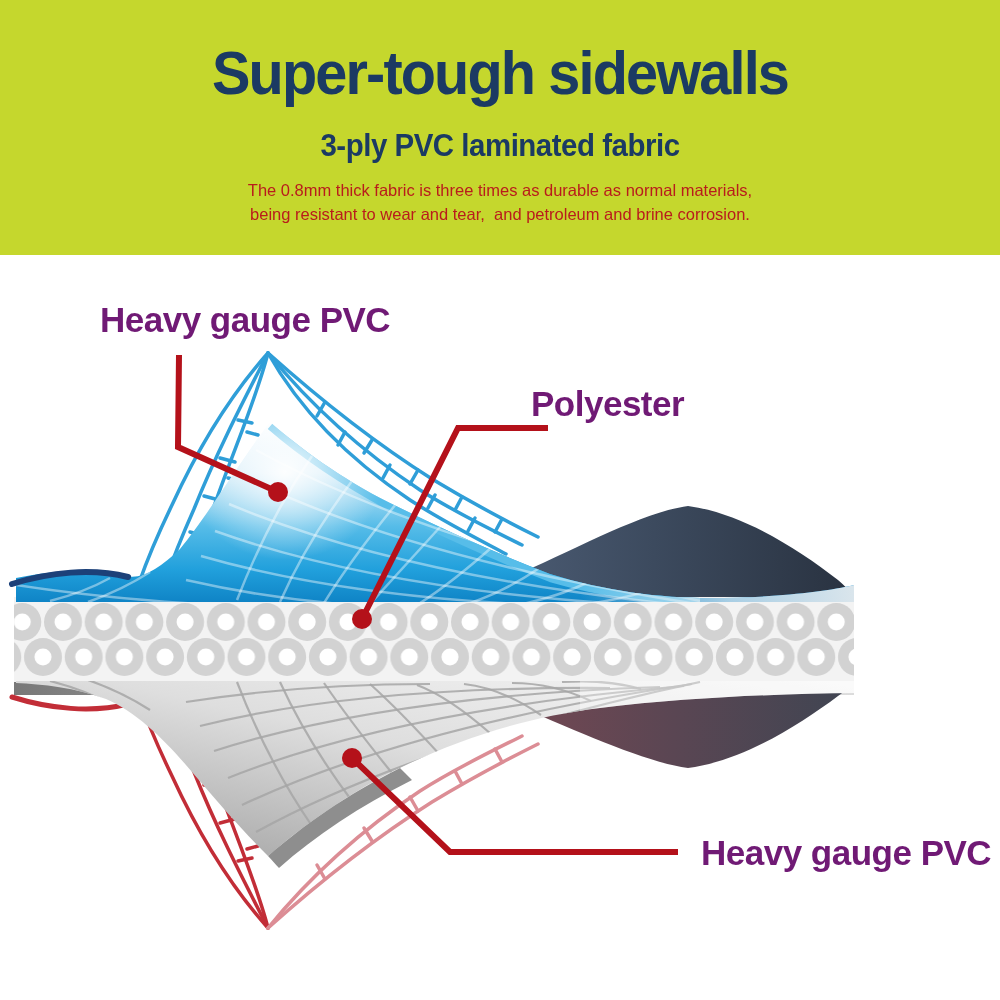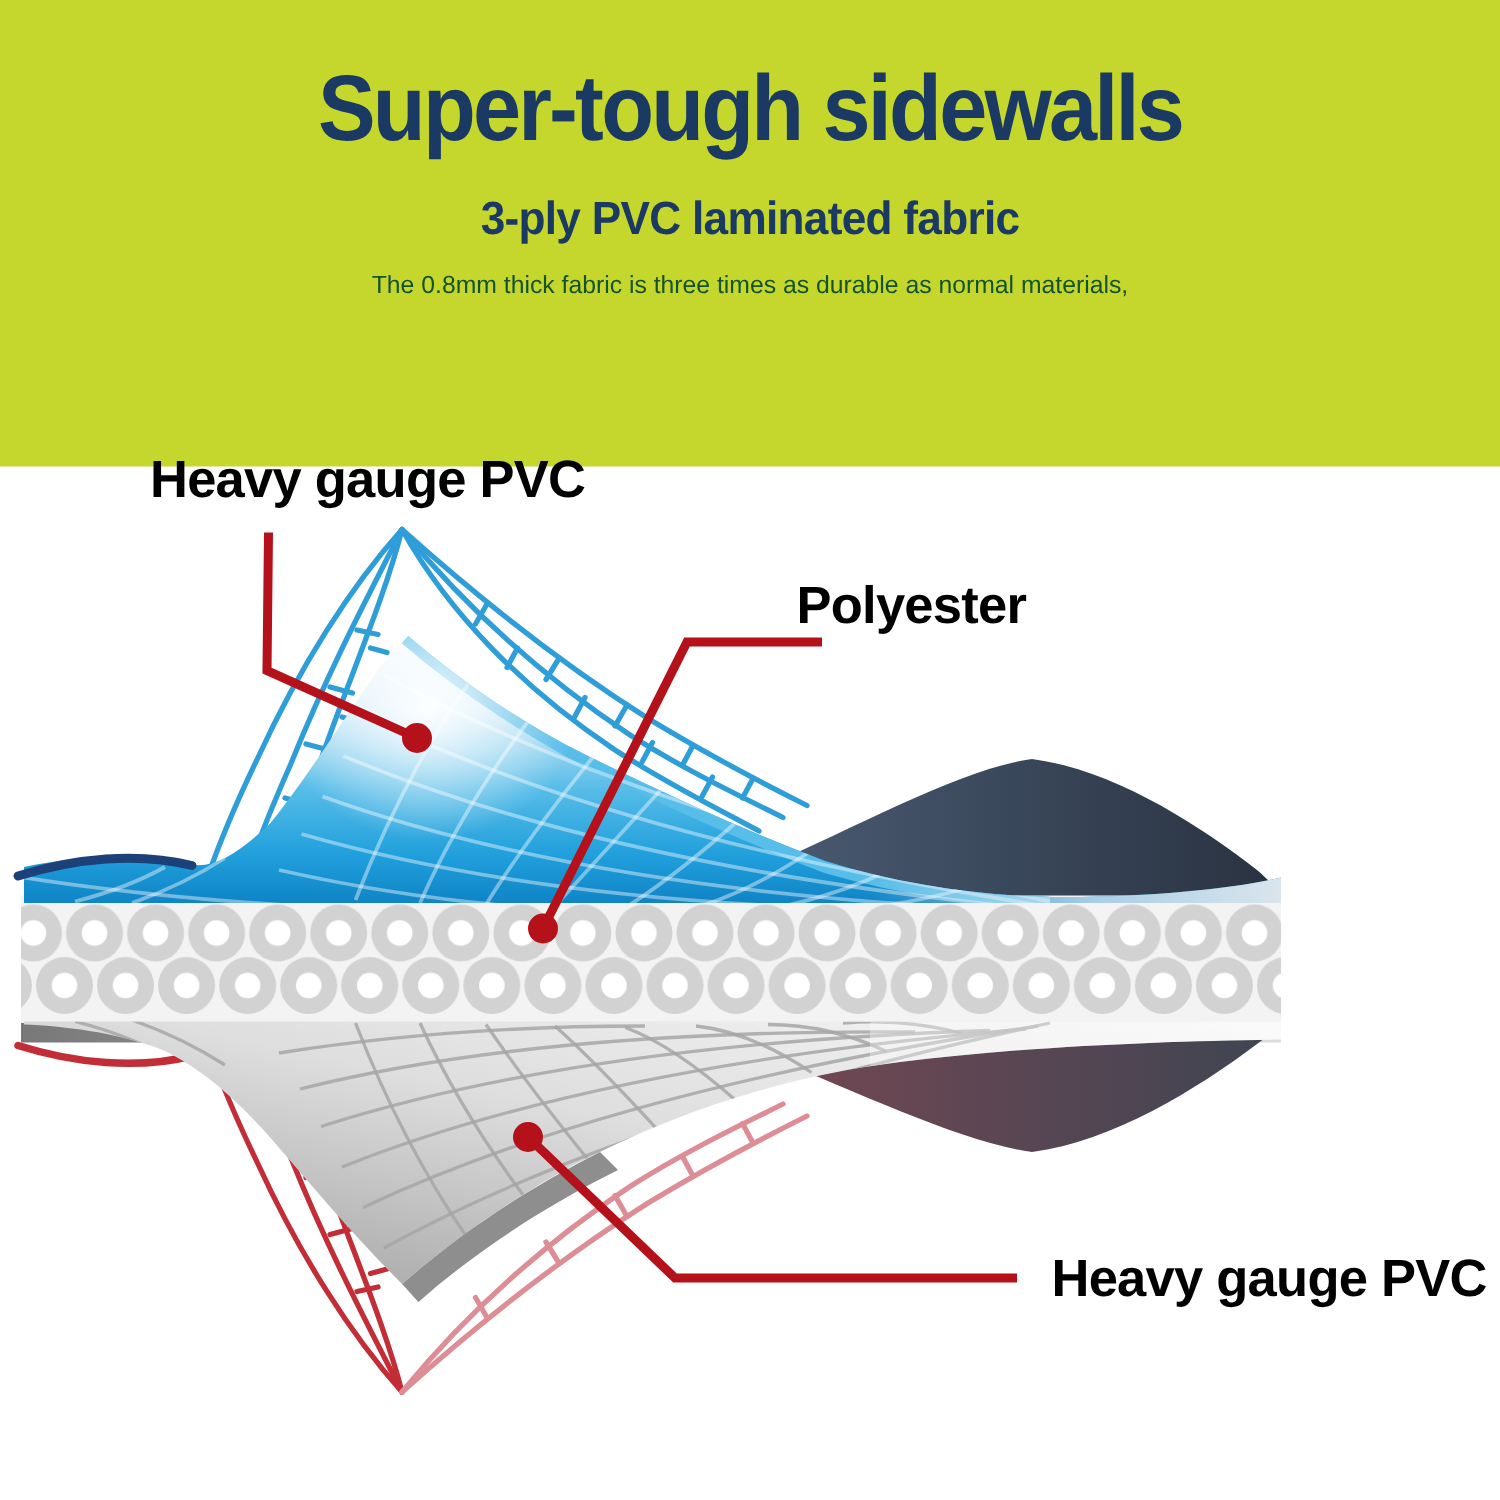--- a/index.html
+++ b/index.html
@@ -1,46 +1,47 @@
 <!DOCTYPE html>
 <html><head>
 <meta charset="utf-8">
 <style>
   html,body{margin:0;padding:0;background:#ffffff;}
   #stage{position:relative;width:1000px;height:1000px;overflow:hidden;background:#fff;
          font-family:"Liberation Sans","DejaVu Sans",sans-serif;}
   
-  #banner{position:absolute;left:0;top:0;width:1000px;height:311px;background:#c5d72d;}
+  #banner{position:absolute;left:0;top:0;width:1000px;height:255px;background:#c5d72d;}
   #banner .title{position:absolute;left:0;top:42px;width:1000px;text-align:center;
       font-size:62px;font-weight:900;letter-spacing:-2px;color:#1b3a63;
       transform:scaleX(.93);transform-origin:center;line-height:1;}
   #banner .subtitle{position:absolute;left:0;top:130px;width:1000px;text-align:center;
       font-size:31px;font-weight:700;letter-spacing:-.5px;color:#1b3a63;
       transform:scaleX(.95);transform-origin:center;line-height:1;}
   #banner .desc{position:absolute;left:0;top:179px;width:1000px;text-align:center;
-      font-size:16.5px;font-weight:400;color:#14532d;line-height:1.45;}
+      font-size:16.5px;font-weight:400;color:#b91c1c;line-height:1.45;}
   #banner .desc div{white-space:pre;}
   
-  .layer-label{position:absolute;color:#000000;font-weight:600;font-size:35px;
+  .layer-label{position:absolute;color:#701a75;font-weight:600;font-size:35px;
       letter-spacing:-.5px;line-height:1.18;}
   #label-top{left:100px;top:299px;}
   #label-middle{left:531px;top:383px;width:240px;text-align:left;}
   #label-bottom{left:701px;top:832px;}
   svg{position:absolute;left:0;top:0;}
 </style>
 </head>
 <body>
 
 <div id="stage">
 
   <div id="banner">
     <div class="title">Super-tough sidewalls</div>
     <div class="subtitle">3-ply PVC laminated fabric</div>
     <div class="desc">
       <div>The 0.8mm thick fabric is three times as durable as normal materials,</div>
+      <div>being resistant to wear and tear,  and petroleum and brine corrosion.</div>
     </div>
   </div>
 
   <svg width="1000" height="1000" viewBox="0 0 1000 1000">
     <defs>
       <linearGradient id="gBlue" x1="0" y1="0" x2="0" y2="1">
         <stop offset="0" stop-color="#ffffff"></stop>
         <stop offset=".28" stop-color="#cfeaf8"></stop>
         <stop offset=".58" stop-color="#56bce8"></stop>
         <stop offset=".82" stop-color="#21a0dc"></stop>

